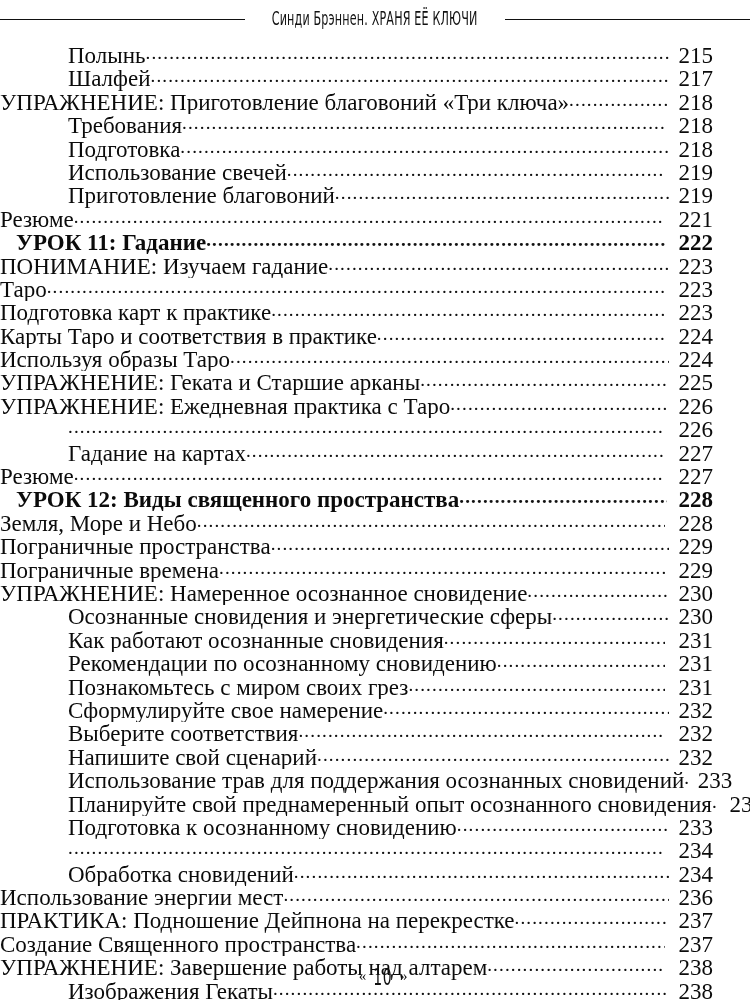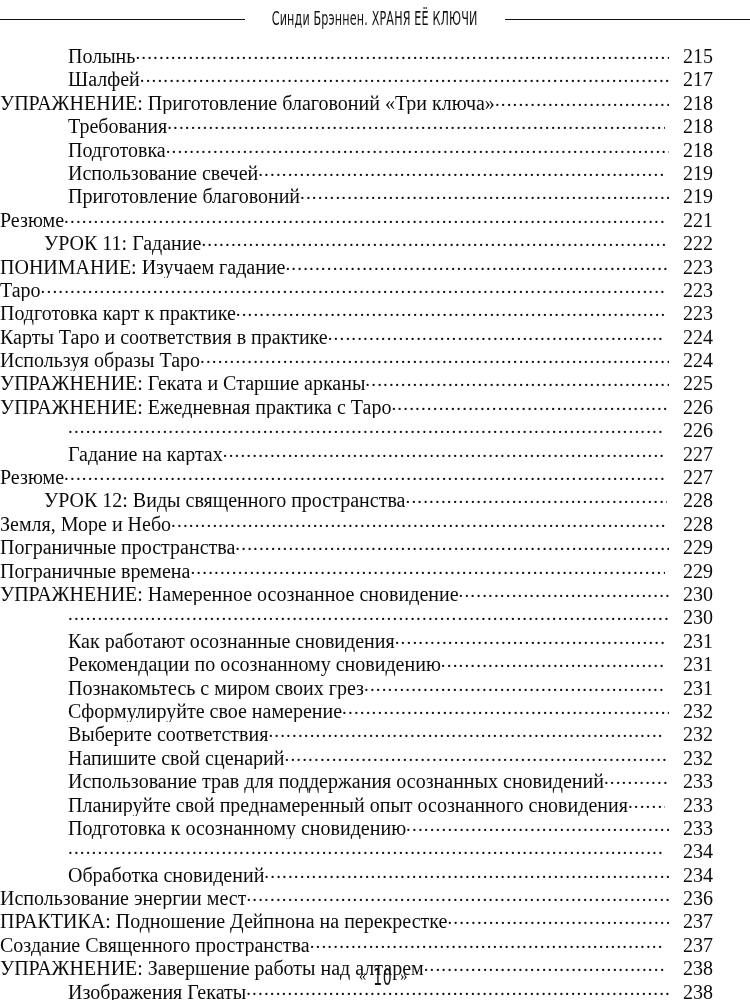--- a/index.html
+++ b/index.html
@@ -58,21 +58,21 @@
   .toc {
     position: absolute;
     top: 44px;
     left: 0;
     width: 750px;
   }
   .toc-row {
     display: flex;
     align-items: baseline;
     height: 23.4px;
-    font-size: 20px;
+    font-size: 23px;
     line-height: 23.4px;
     white-space: nowrap;
     overflow: hidden;
   }
   .toc-row .label {
     flex: 0 0 auto;
     overflow: hidden;
     text-overflow: clip;
   }
   .toc-row .leader {
@@ -96,21 +96,21 @@
     color: #111;
   }
   .toc-row .pageno {
     flex: 0 0 auto;
     width: 44px;
     text-align: right;
     padding-right: 0;
   }
 
   
-  .lvl0 { padding-left: 44px; padding-right: 37px; font-weight: normal; justify-content: center; }
+  .lvl0 { padding-left: 16px; padding-right: 37px; font-weight: bold; justify-content: center; }
   .lvl1 { padding-right: 37px; }
   .lvl2 { padding-left: 68px; padding-right: 37px; }
 
   
   .lvl0 .pageno { width: 42px; }
   .lvl1 .label, .lvl2 .label { padding-right: 0; }
   .gap-before .leader { margin-right: 4px; }
 
   
   .folio {
@@ -261,20 +261,21 @@
         <span class="label">Пограничные времена</span>
         <span class="leader"></span>
         <span class="pageno">229</span>
       </div>
       <div class="toc-row lvl1">
         <span class="label">УПРАЖНЕНИЕ: Намеренное осознанное сновидение</span>
         <span class="leader"></span>
         <span class="pageno">230</span>
       </div>
       <div class="toc-row lvl2">
+        <span class="label">Осознанные сновидения и энергетические сферы</span>
         <span class="leader"></span>
         <span class="pageno">230</span>
       </div>
       <div class="toc-row lvl2 gap-before">
         <span class="label">Как работают осознанные сновидения</span>
         <span class="leader"></span>
         <span class="pageno">231</span>
       </div>
       <div class="toc-row lvl2 gap-before">
         <span class="label">Рекомендации по осознанному сновидению</span>

